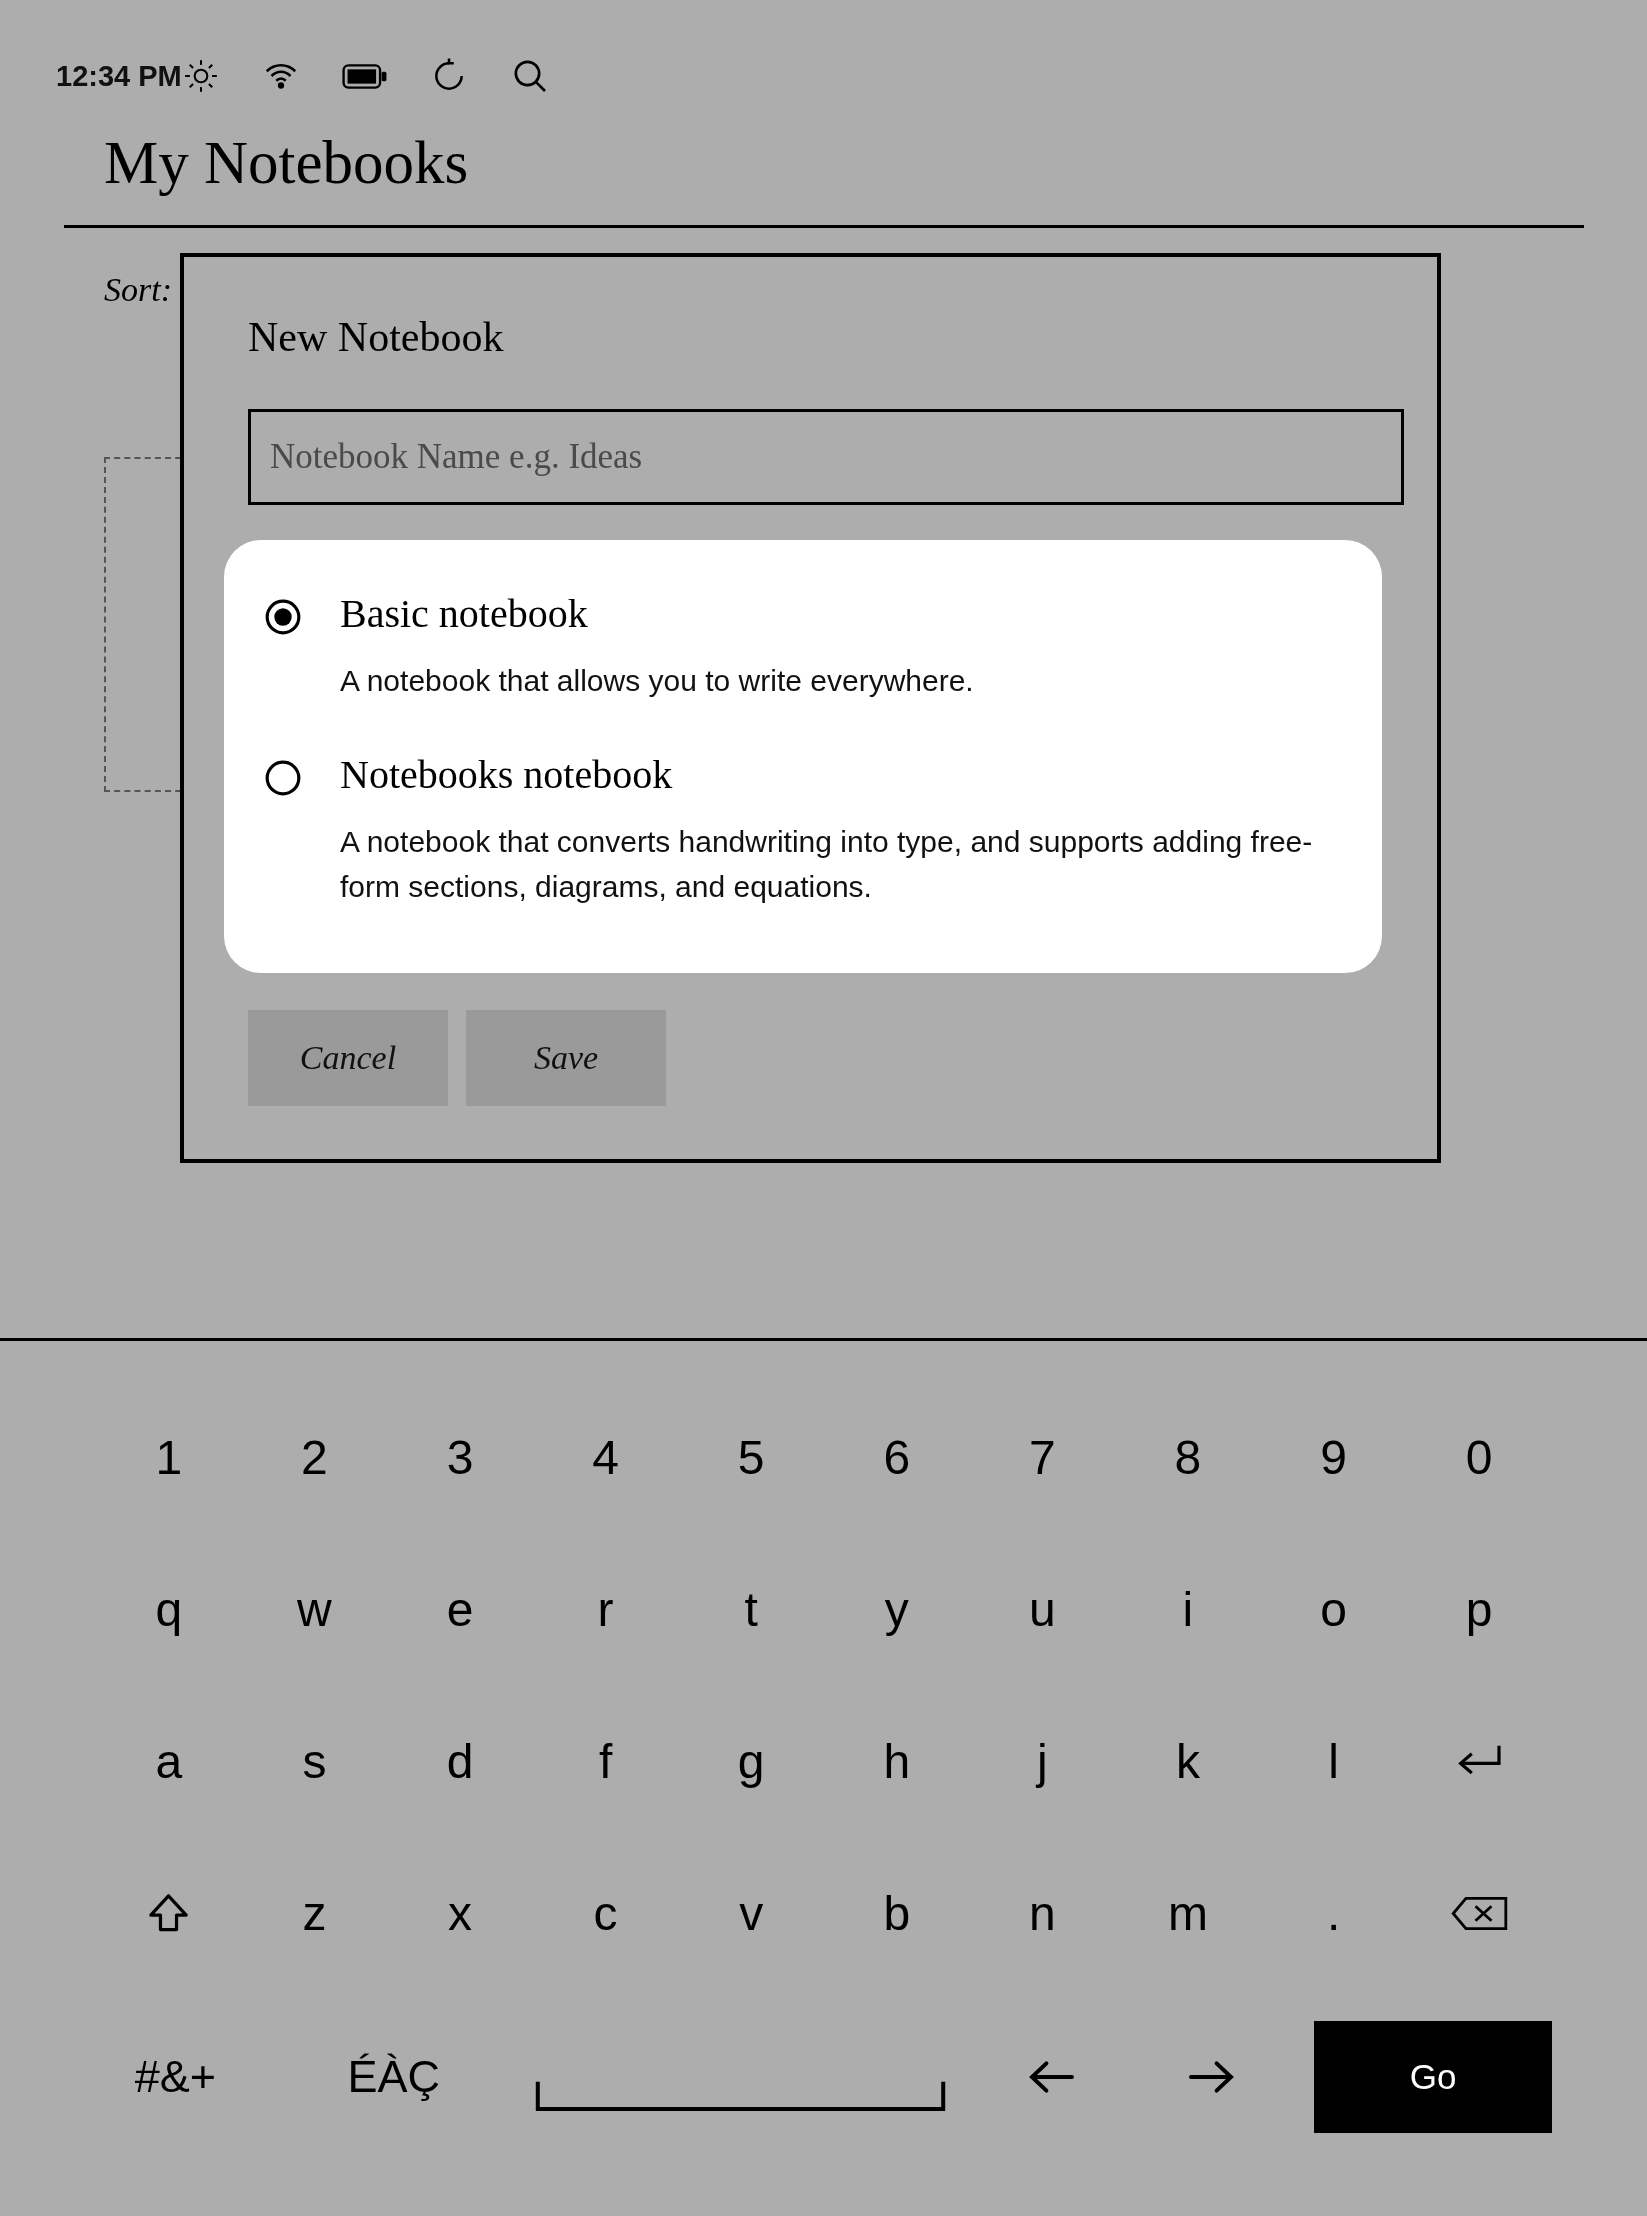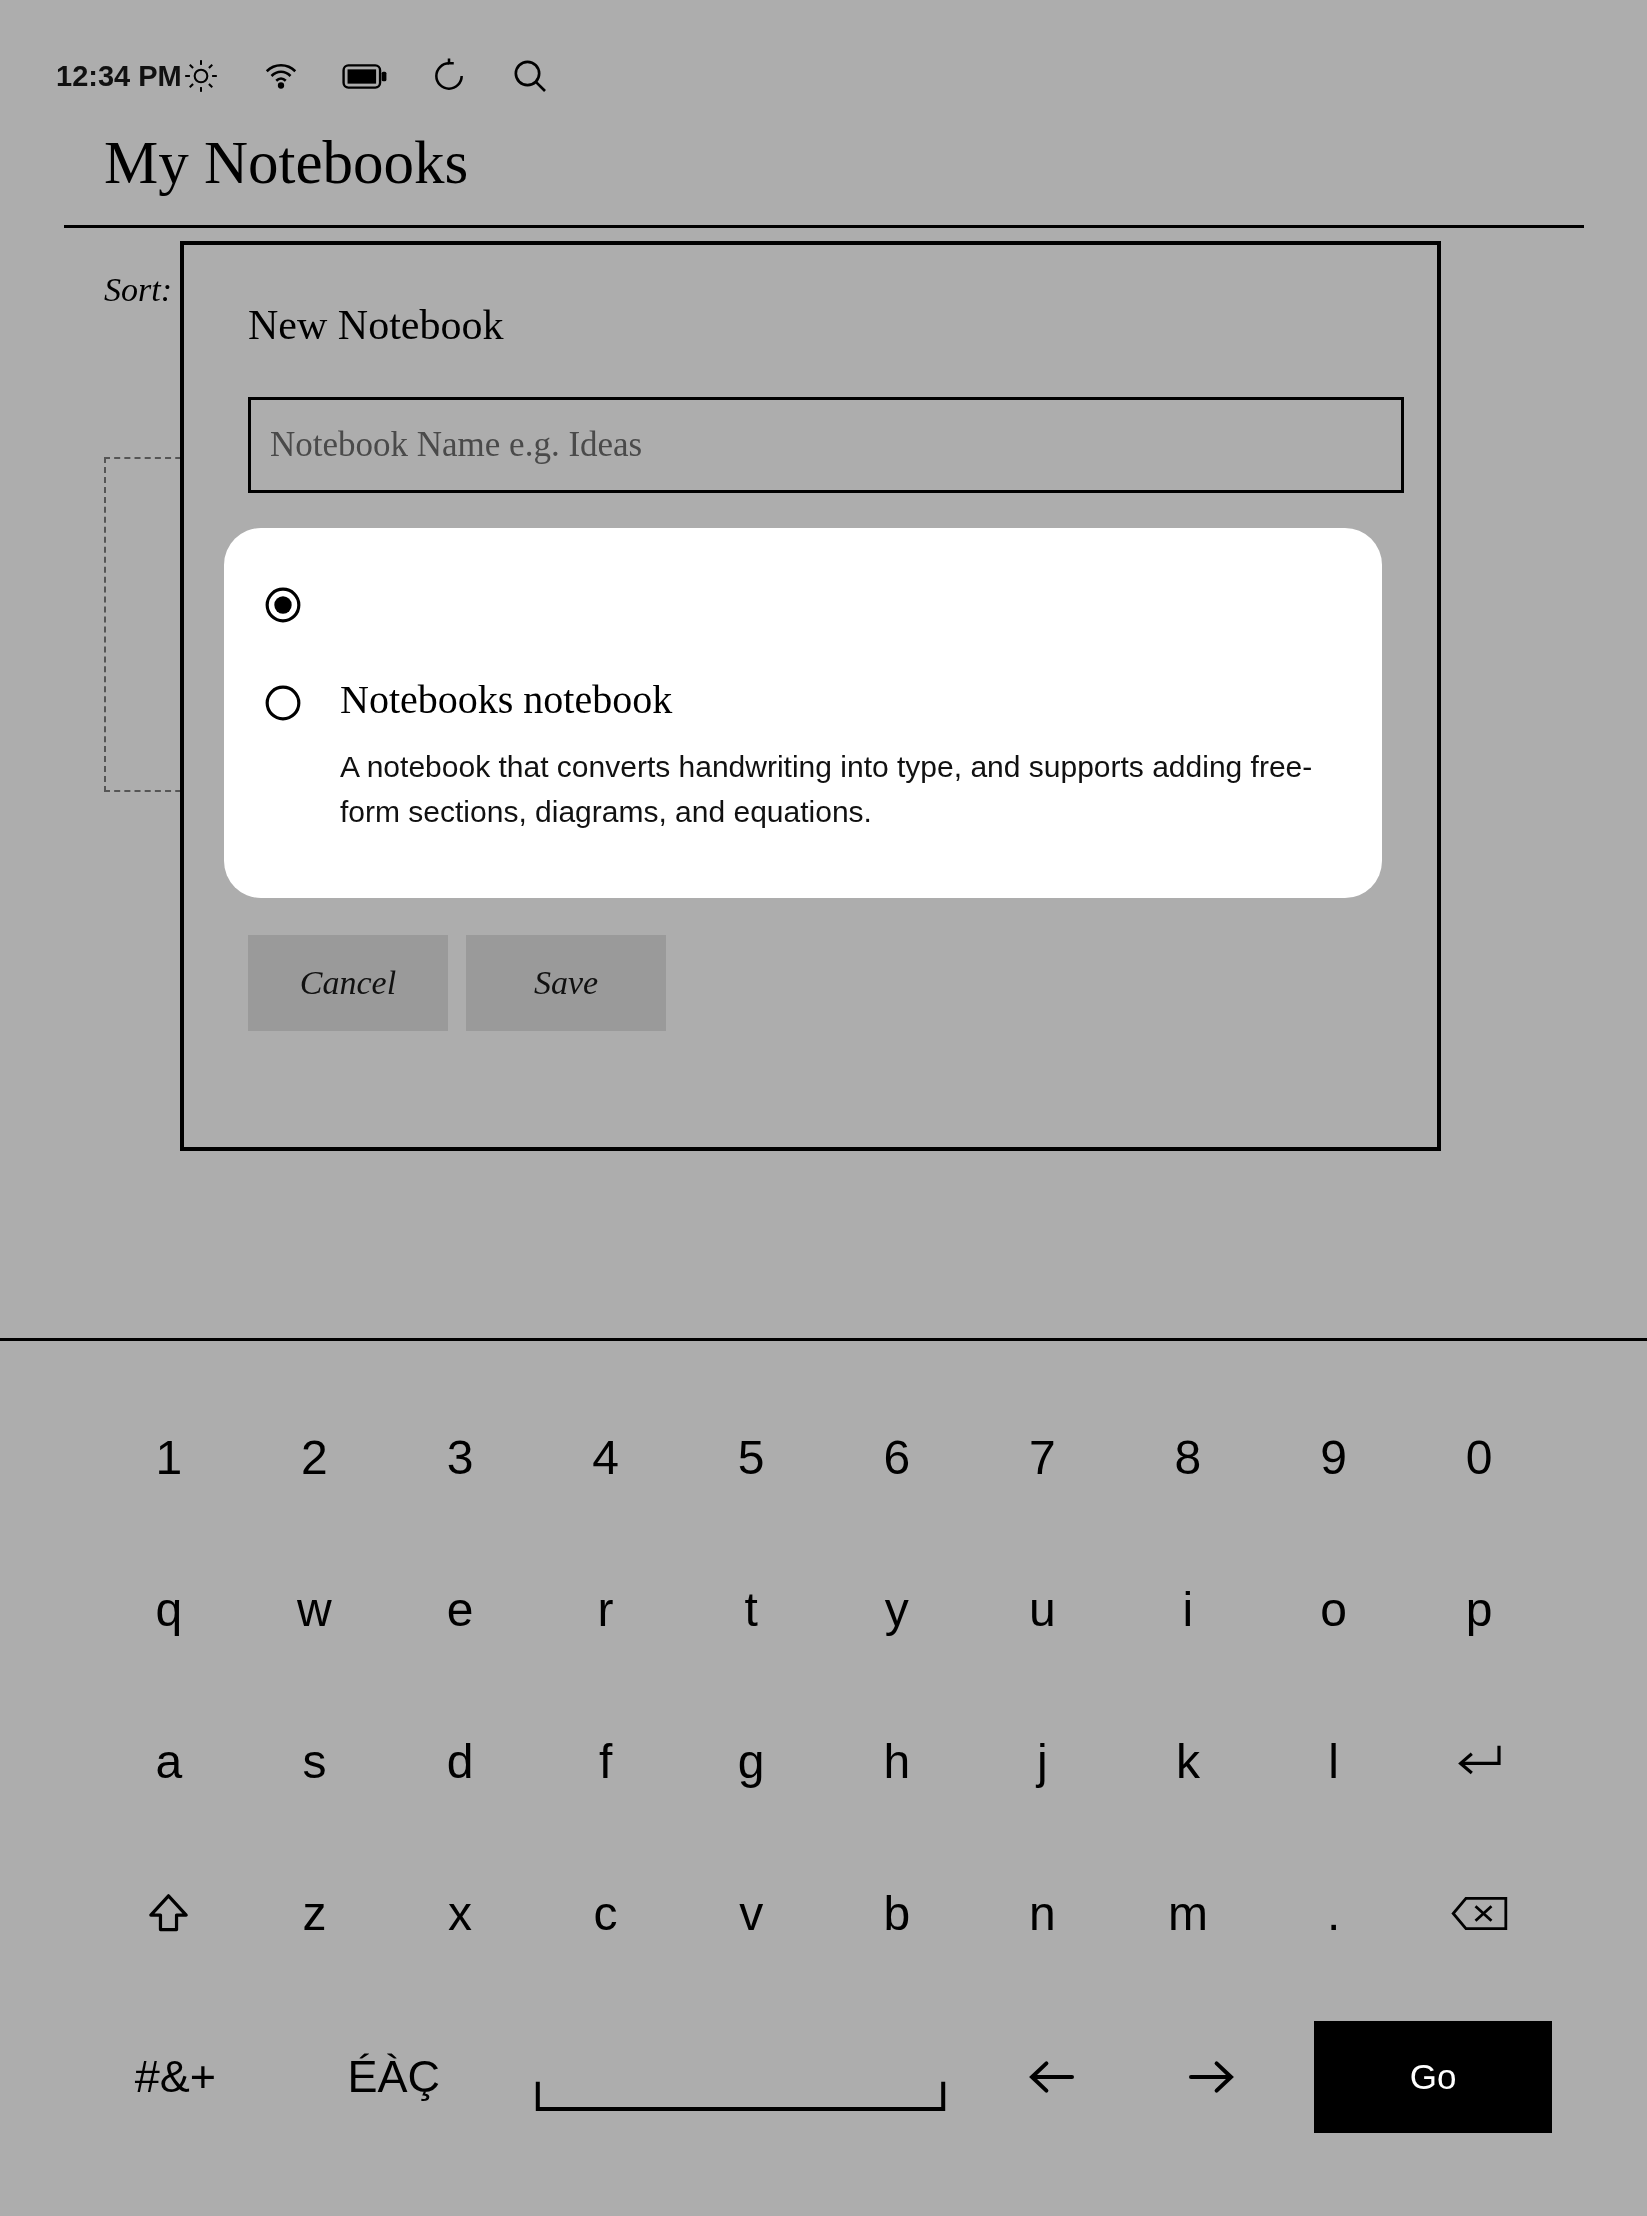--- a/index.html
+++ b/index.html
@@ -71,21 +71,21 @@
     font-family: "Helvetica Neue", Arial, sans-serif;
     font-size: 27px;
     font-weight: 500;
     letter-spacing: 0.8px;
   }
 
   
   .dialog {
     position: absolute;
     left: 180px;
-    top: 241px;
+    top: 253px;
     width: 1261px;
     height: 910px;
     border: 4px solid #000;
     background: #adadad;
   }
   .dialog-inner {
     padding: 56px 64px 0 64px;
   }
   .dialog-title {
     font-size: 42px;
@@ -303,20 +303,24 @@
     <input class="name-input" type="text" placeholder="Notebook Name e.g. Ideas" style="">
 
     <div class="options-card">
       <div class="option-row">
         <span class="radio">
           <svg width="38" height="38" viewBox="0 0 48 48">
             <circle cx="24" cy="24" r="20" fill="none" stroke="#000" stroke-width="4"></circle>
             <circle cx="24" cy="24" r="11" fill="#000"></circle>
           </svg>
         </span>
+        <div class="opt-text">
+          <div class="opt-title">Basic notebook</div>
+          <div class="opt-desc">A notebook that allows you to write everywhere.</div>
+        </div>
       </div>
       <div class="option-row">
         <span class="radio">
           <svg width="38" height="38" viewBox="0 0 48 48">
             <circle cx="24" cy="24" r="20" fill="none" stroke="#000" stroke-width="4"></circle>
           </svg>
         </span>
         <div class="opt-text">
           <div class="opt-title">Notebooks notebook</div>
           <div class="opt-desc">A notebook that converts handwriting into type, and supports adding free-form sections, diagrams, and equations.</div>

